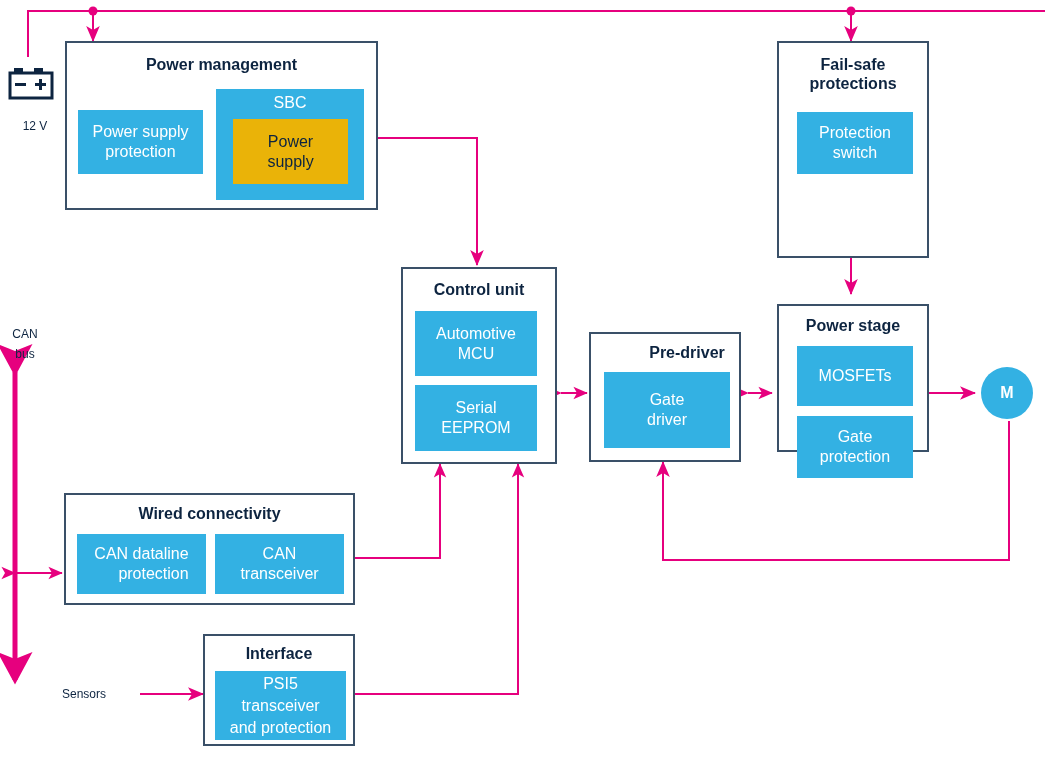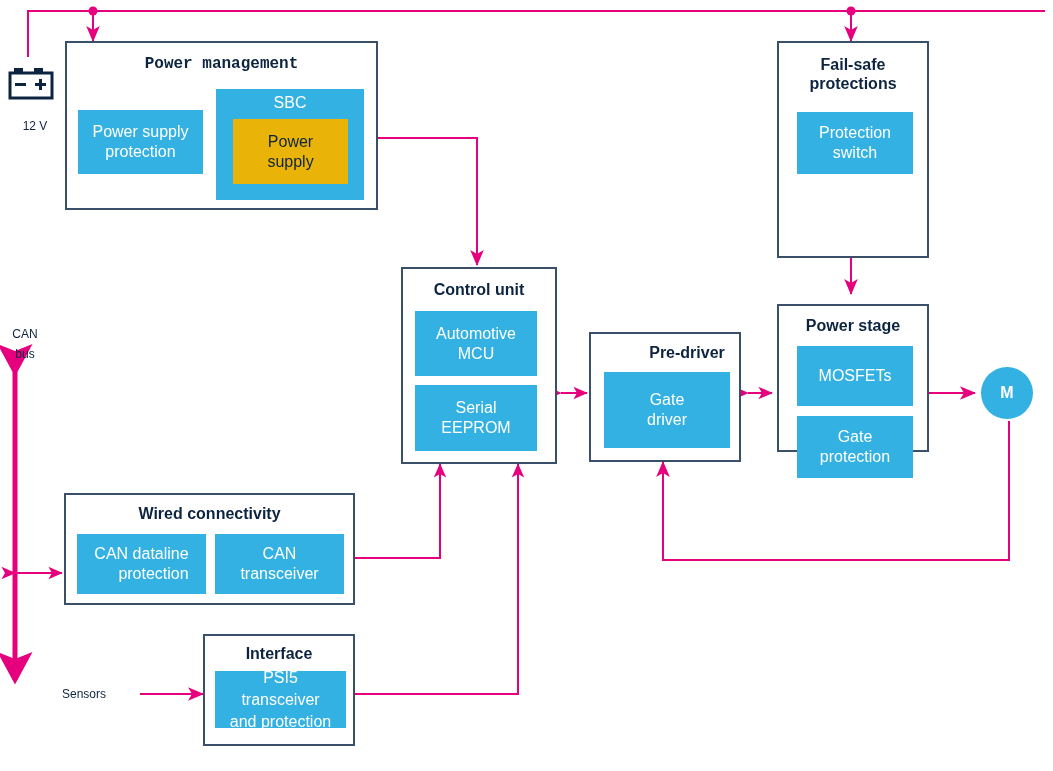--- a/index.html
+++ b/index.html
@@ -82,21 +82,21 @@
     </svg>
   </div>
   <div class="plain-label" style="left:9px;top:116px;width:52px;text-align:center;">12 V</div>
 
   <div class="plain-label" style="left:0px;top:324px;width:50px;text-align:center;">CAN</div>
   <div class="plain-label" style="left:0px;top:344px;width:50px;text-align:center;">bus</div>
 
   <div class="plain-label" style="left:62px;top:684px;">Sensors</div>
 
   <div class="group" style="left:65px;top:41px;width:313px;height:169px;">
-    <div class="group-title" style="top:12px;font-family:Liberation Mono, monospace;">Power management</div>
+    <div class="group-title" style="top:12px;">Power management</div>
     <div class="chip" style="left:11px;top:67px;width:125px;height:64px;white-space:pre-line;">Power supply
 protection</div>
     <div class="chip label-top" style="left:149px;top:46px;width:148px;height:111px;">
       <span>SBC</span>
     </div>
     <div class="chip light" style="left:166px;top:76px;width:115px;height:65px;white-space:pre-line;">Power
 supply</div>
   </div>
 
   <div class="group" style="left:777px;top:41px;width:152px;height:217px;padding-left:20px;">
@@ -134,18 +134,18 @@
   <div class="group" style="left:64px;top:493px;width:291px;height:112px;">
     <div class="group-title" style="top:9px;">Wired connectivity</div>
     <div class="chip" style="left:11px;top:39px;width:129px;height:60px;white-space:pre-line;text-align:right;">CAN dataline
 protection</div>
     <div class="chip" style="left:149px;top:39px;width:129px;height:60px;white-space:pre-line;">CAN
 transceiver</div>
   </div>
 
   <div class="group" style="left:203px;top:634px;width:152px;height:112px;">
     <div class="group-title" style="top:8px;">Interface</div>
-    <div class="chip" style="left:10px;top:35px;width:131px;height:57px;white-space:pre-line;line-height:22px;">PSI5
+    <div class="chip" style="left:10px;top:35px;width:131px;height:69px;white-space:pre-line;line-height:22px;">PSI5
 transceiver
 and protection</div>
   </div>
 
 </div>
 
 </body></html>

